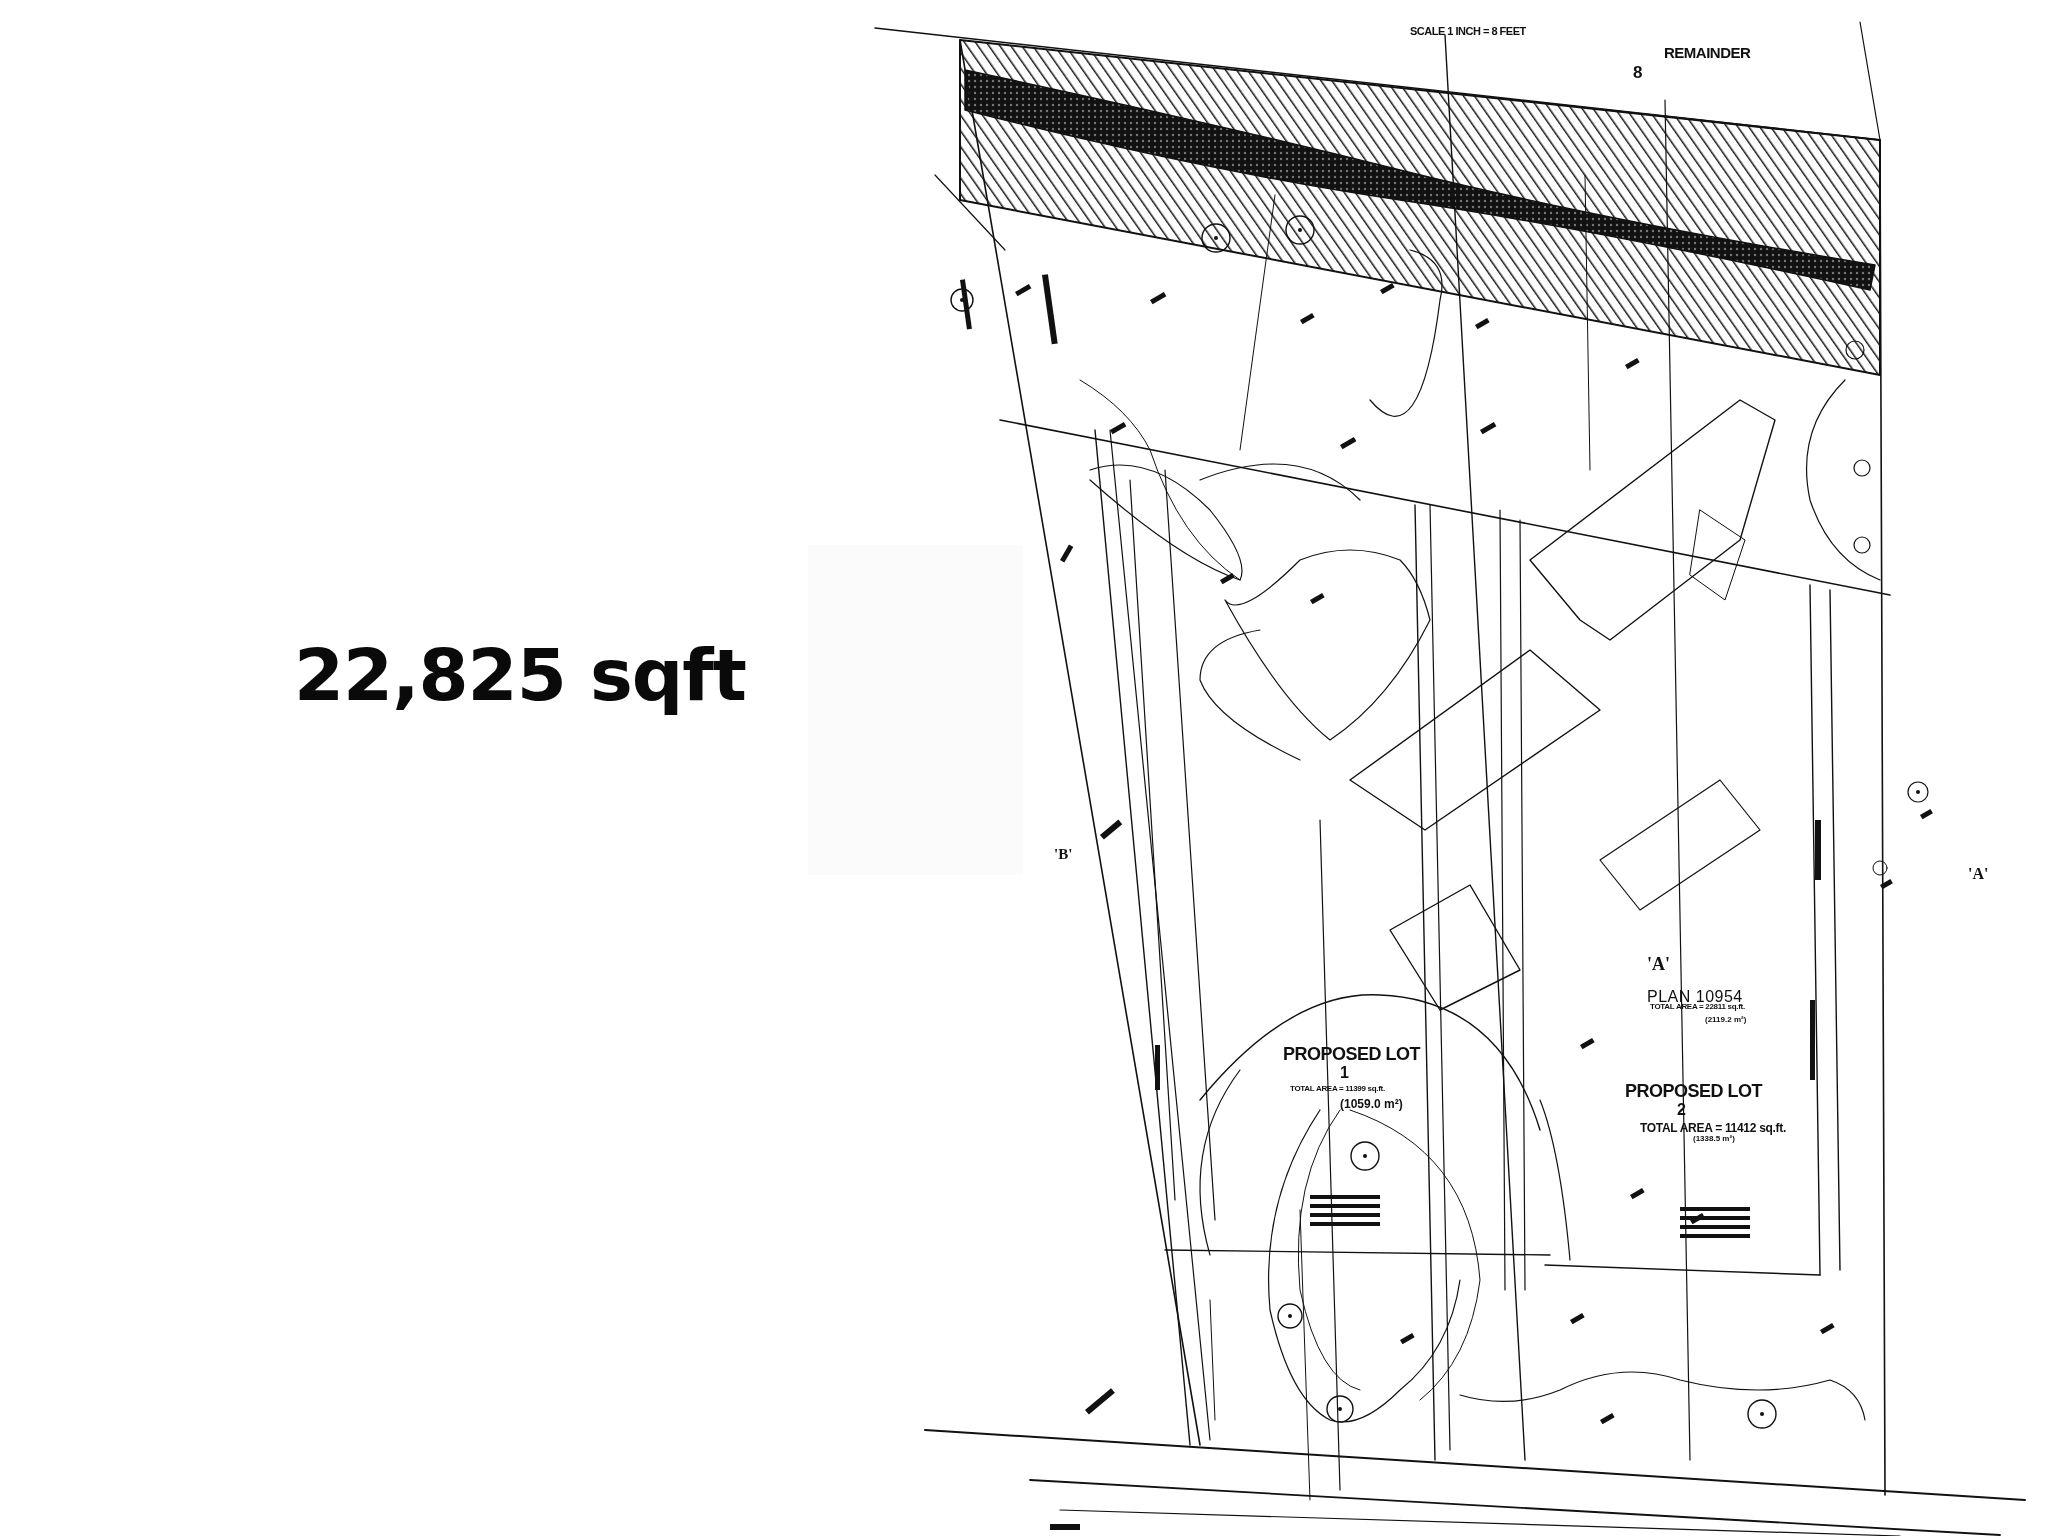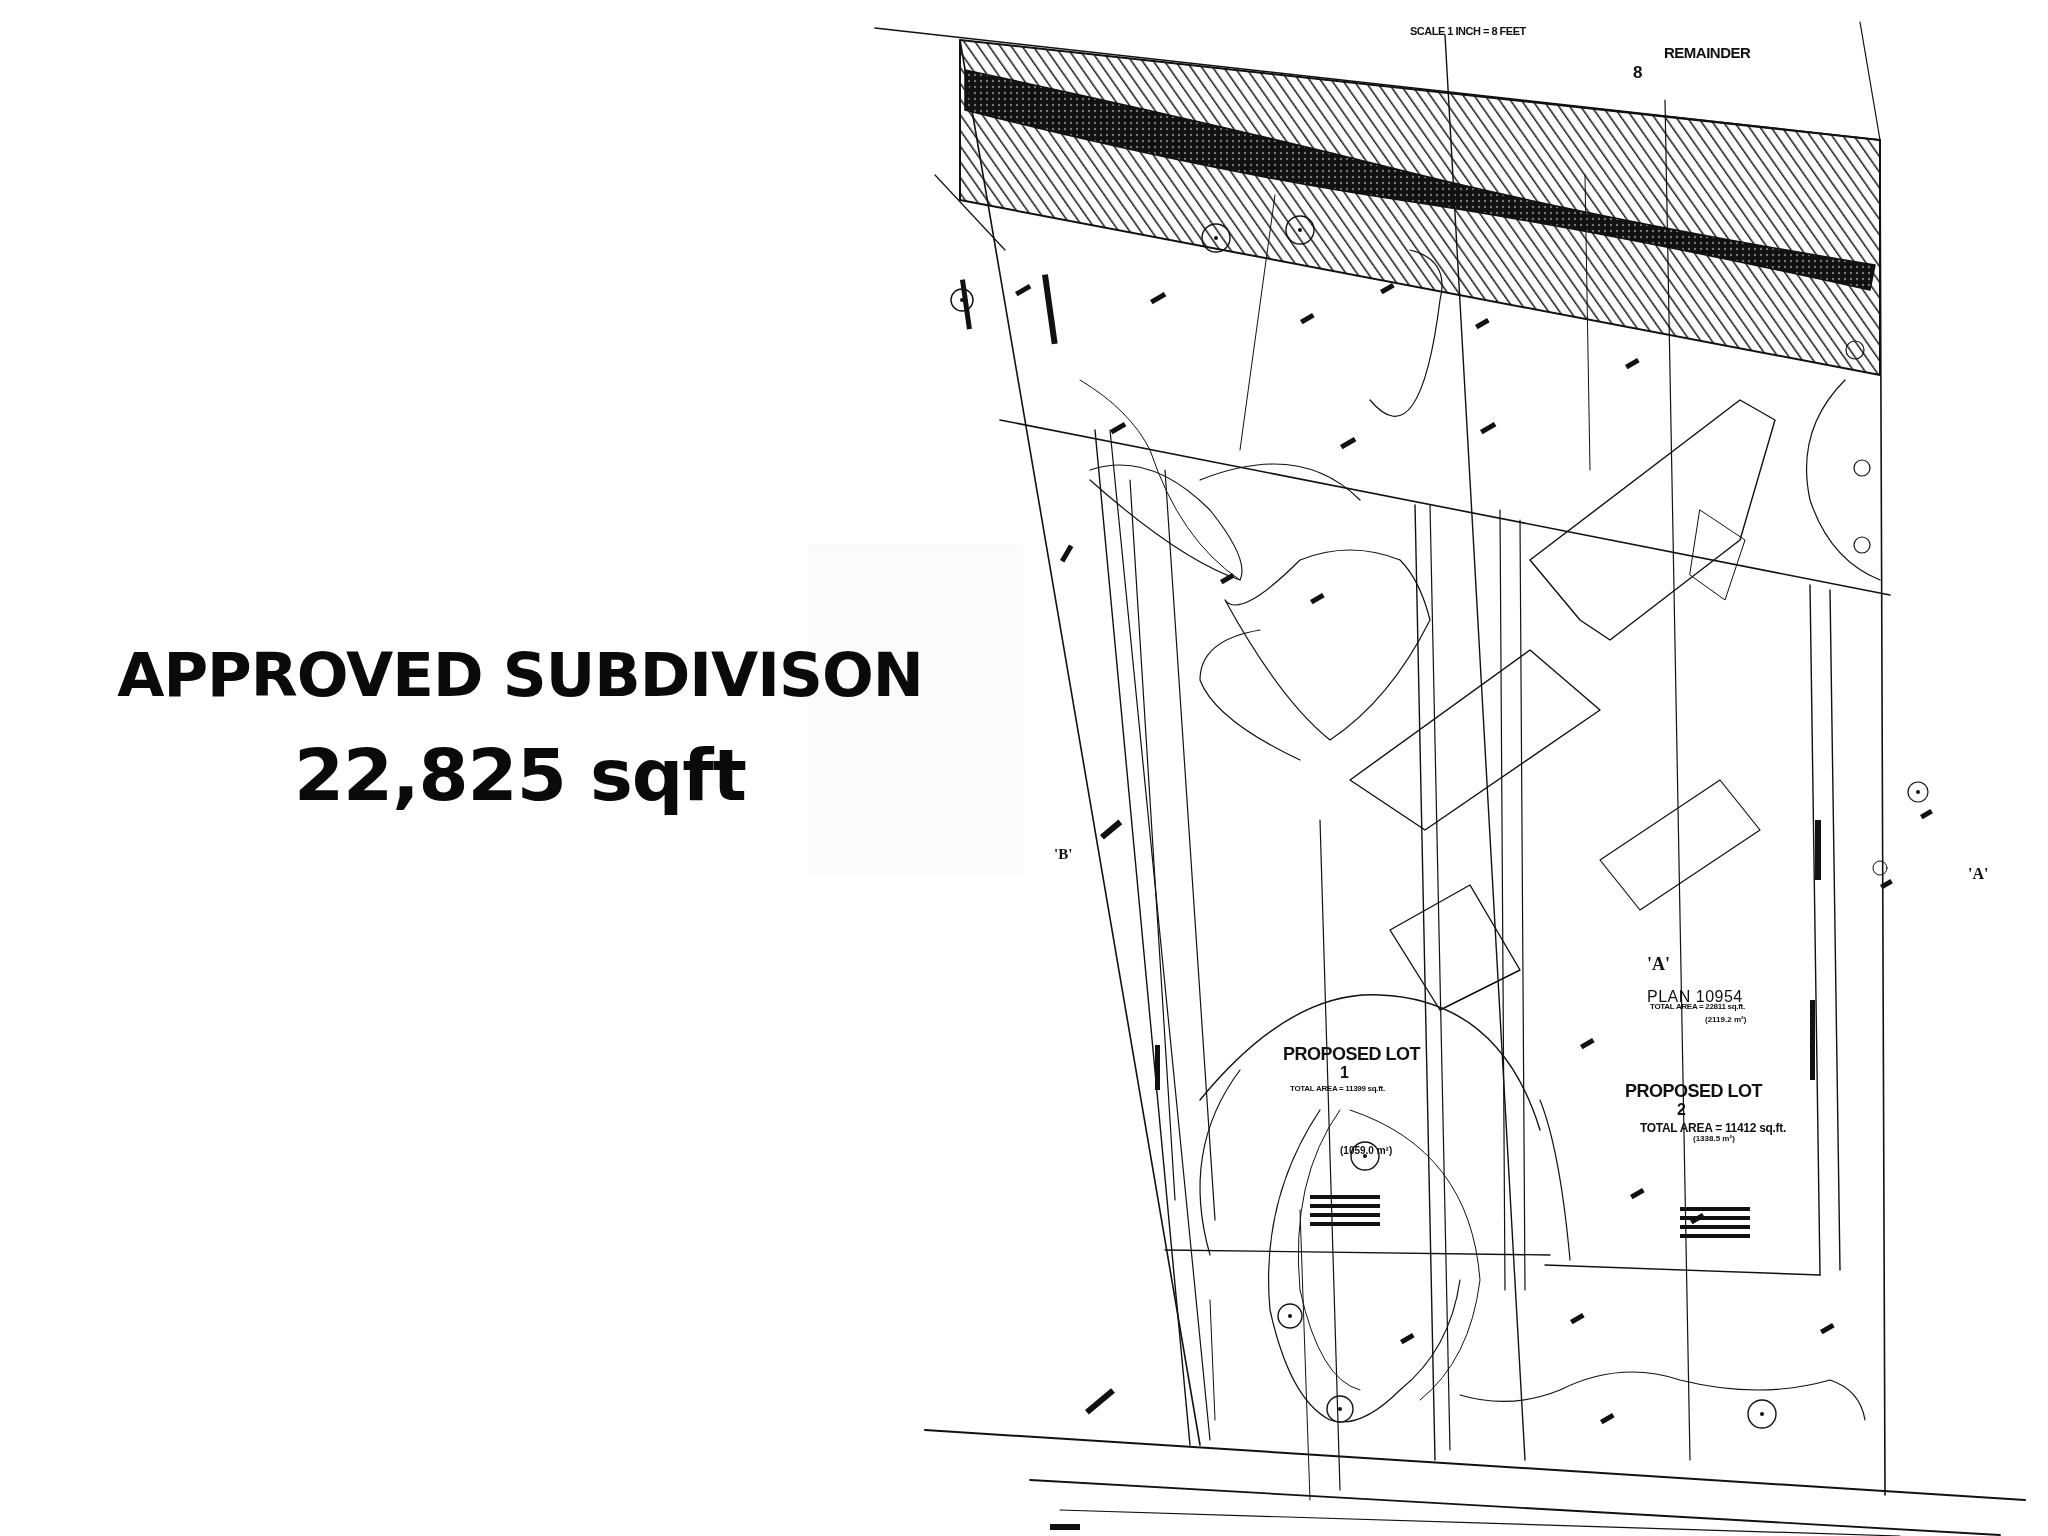--- a/index.html
+++ b/index.html
@@ -67,21 +67,21 @@
     .lbl-scale { left: 1410px; top: 26px; font-size: 11px; letter-spacing: -0.5px; }
     .lbl-remainder { left: 1664px; top: 45px; font-size: 15px; letter-spacing: -0.5px; }
     .lbl-remainder-num { left: 1633px; top: 64px; font-size: 17px; }
     .lbl-a-mark { left: 1647px; top: 955px; font-size: 18px; font-family: "Liberation Serif", serif; }
     .lbl-plan { left: 1647px; top: 980px; font-size: 16px; font-weight: normal; letter-spacing: 0.5px; margin-top: 9px; }
     .lbl-plan-area { left: 1650px; top: 1003px; font-size: 8px; letter-spacing: -0.3px; }
     .lbl-plan-area2 { left: 1705px; top: 1016px; font-size: 8px; }
     .lbl-lot1 { left: 1283px; top: 1045px; font-size: 18px; letter-spacing: -0.5px; }
     .lbl-lot1-num { left: 1340px; top: 1065px; font-size: 16px; }
     .lbl-lot1-area { left: 1290px; top: 1085px; font-size: 8px; letter-spacing: -0.3px; }
-    .lbl-lot1-area2 { left: 1340px; top: 1146px; font-size: 10px; }
+    .lbl-lot1-area2 { left: 1340px; top: 1098px; font-size: 12px; }
     .lbl-lot2 { left: 1625px; top: 1082px; font-size: 18px; letter-spacing: -0.5px; }
     .lbl-lot2-num { left: 1677px; top: 1102px; font-size: 16px; }
     .lbl-lot2-area { left: 1640px; top: 1122px; font-size: 12px; letter-spacing: -0.3px; }
     .lbl-lot2-area2 { left: 1693px; top: 1135px; font-size: 8px; }
     .lbl-a-right { left: 1968px; top: 866px; font-size: 16px; font-family: "Liberation Serif", serif; }
     .lbl-b-left { left: 1054px; top: 847px; font-size: 15px; font-family: "Liberation Serif", serif; }
   </style>
 </head>
 <body>
 
@@ -241,15 +241,14 @@
   <span class="plan-label lbl-lot2">PROPOSED LOT</span>
   <span class="plan-label lbl-lot2-num">2</span>
   <span class="plan-label lbl-lot2-area">TOTAL AREA = 11412 sq.ft.</span>
   <span class="plan-label lbl-lot2-area2">(1338.5 m²)</span>
 
   <span class="plan-label lbl-a-right">'A'</span>
   <span class="plan-label lbl-b-left">'B'</span>
 </div>
 
 <div class="headline-block">
-  <span class="headline-line l1">APPROVED SUBDIVISON</span>
   <span class="headline-line l2">22,825 sqft</span>
 </div>
 
 </body></html>

